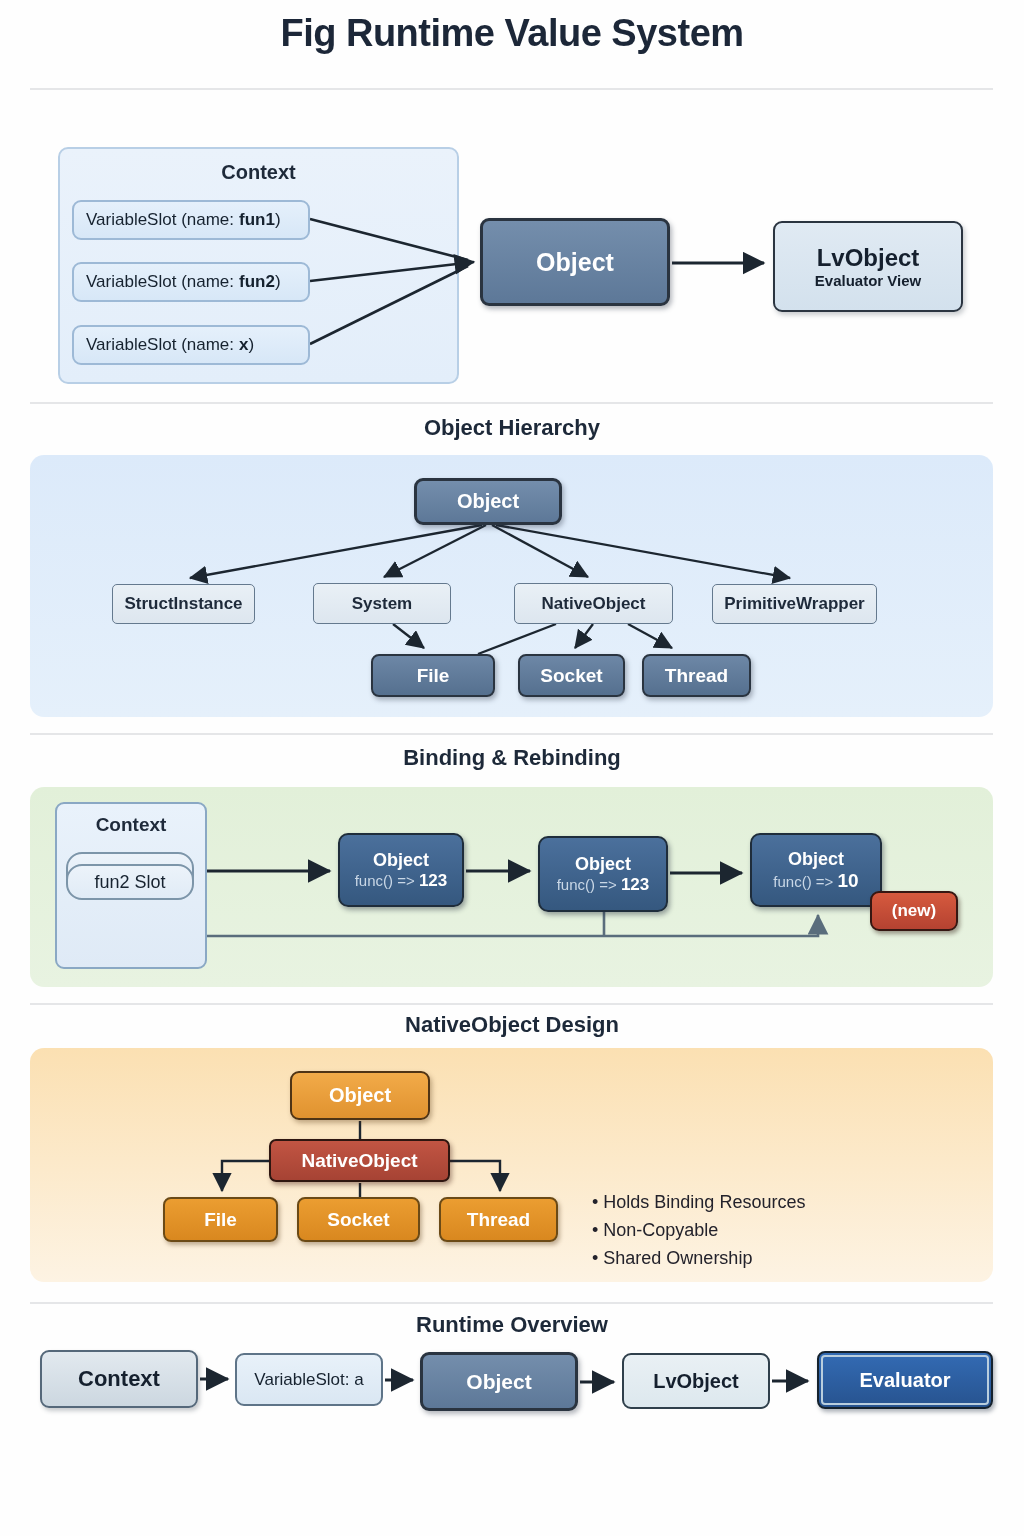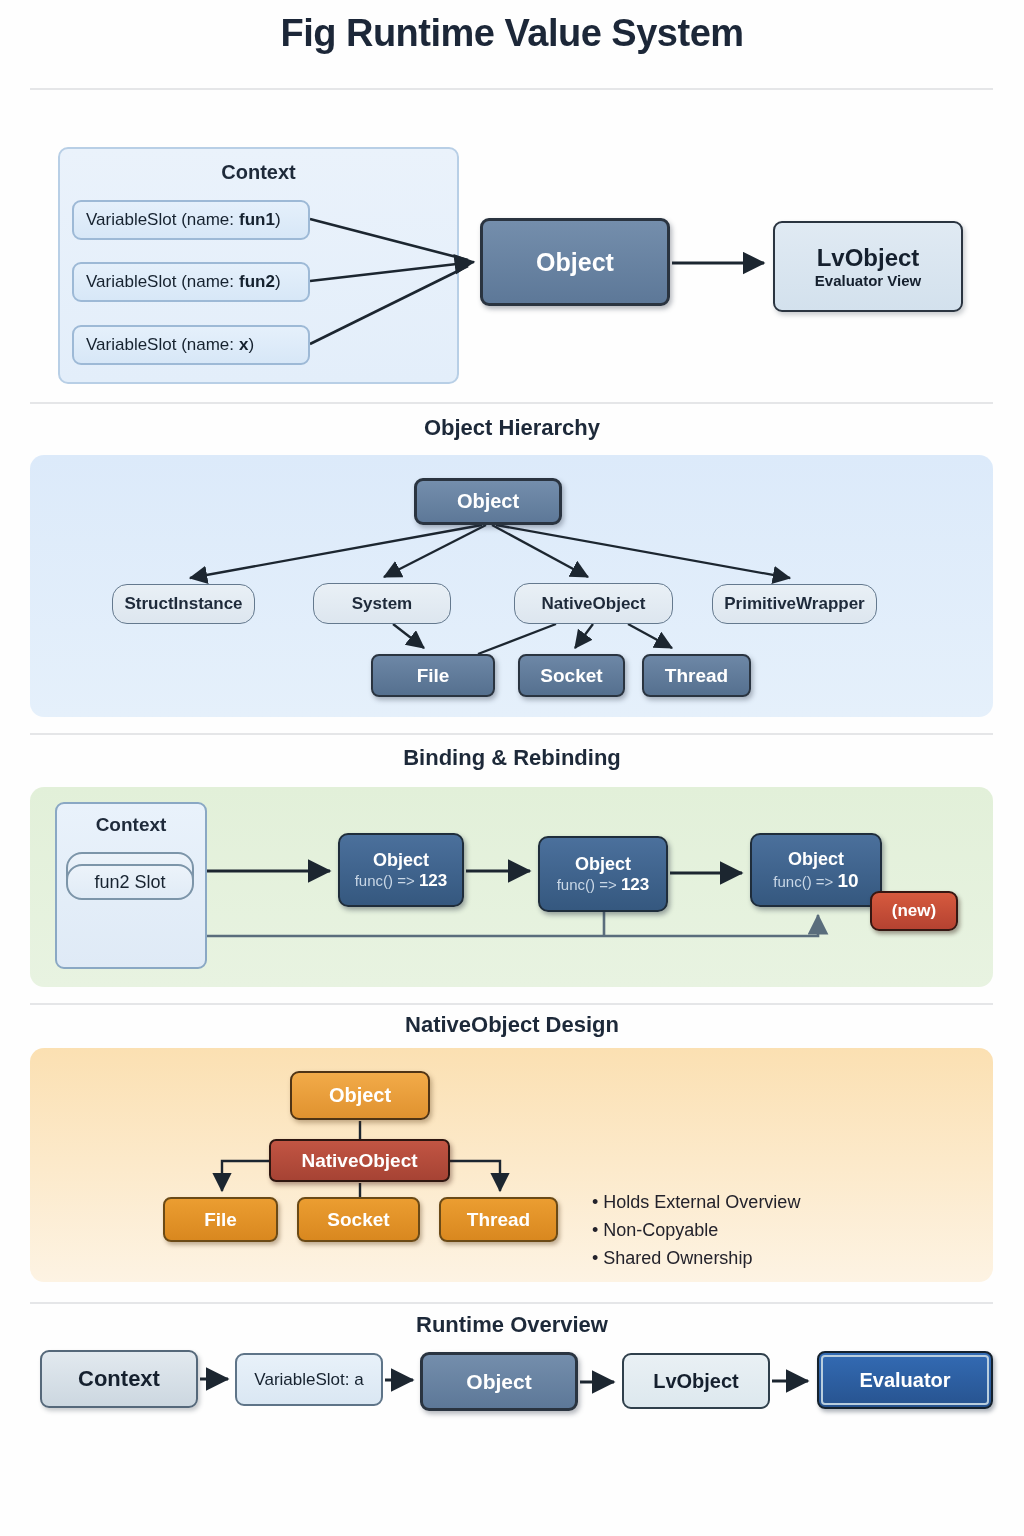--- a/index.html
+++ b/index.html
@@ -29,21 +29,21 @@
            justify-content:flex-start;padding-left:12px;}
   .slotbox b{margin-left:5px;}
   .obj-slate{background:linear-gradient(180deg,#748eac,#5d7898);
              border:3px solid #2a3440;border-radius:9px;color:#fff;font-weight:bold;
              box-shadow:2px 3px 5px rgba(40,50,65,.35);}
   .lv-box{background:linear-gradient(180deg,#e0eaf3,#d3e1ed);border:2.5px solid #2a3440;
           border-radius:9px;flex-direction:column;color:#15202e;
           box-shadow:2px 3px 5px rgba(40,50,65,.25);}
   
   .child-box{background:linear-gradient(180deg,#e9f0f6,#dde6ef);border:1.6px solid #64798e;
-             border-radius:15px;font-size:17px;font-weight:600;color:#1e2a3a;}
+             border-radius:5px;font-size:17px;font-weight:600;color:#1e2a3a;}
   .native-slate{background:linear-gradient(180deg,#6d87a6,#55708f);border:2.5px solid #2a3440;
              border-radius:8px;color:#fff;font-weight:bold;font-size:19px;
              box-shadow:2px 3px 5px rgba(40,50,65,.35);}
   
   .bind-context{background:linear-gradient(180deg,#e9f2fb,#dfeaf6);border:2px solid #8aa8c4;
                 border-radius:9px;}
   .bind-slot{background:linear-gradient(180deg,#ecf3fa,#e0ebf6);border:2px solid #7c95a9;
              border-radius:16px;font-size:18px;font-weight:500;color:#16222f;}
   .obj-dark{background:linear-gradient(180deg,#4b709c,#35587f);border:2.5px solid #1f2d3b;
             border-radius:10px;flex-direction:column;color:#fff;
@@ -153,21 +153,21 @@
   </div>
   <div class="box new-badge" style="left:870px;top:891px;width:88px;height:40px;z-index:3;">(new)</div>
 
   <div class="panel panel-native"></div>
   <div class="box obj-orange" style="left:290px;top:1071px;width:140px;height:49px;">Object</div>
   <div class="box obj-red" style="left:269px;top:1139px;width:181px;height:43px;">NativeObject</div>
   <div class="box small-orange" style="left:163px;top:1197px;width:115px;height:45px;">File</div>
   <div class="box small-orange" style="left:297px;top:1197px;width:123px;height:45px;">Socket</div>
   <div class="box small-orange" style="left:439px;top:1197px;width:119px;height:45px;">Thread</div>
   <div class="bullets">
-    <div>Holds External Overview</div>
+    <div>Holds Binding Resources</div>
     <div>Non-Copyable</div>
     <div>Shared Ownership</div>
   </div>
 
   <div class="box ov-context" style="left:40px;top:1350px;width:158px;height:58px;">Context</div>
   <div class="box ov-var" style="left:235px;top:1353px;width:148px;height:53px;">VariableSlot: a</div>
   <div class="box obj-slate" style="left:420px;top:1352px;width:158px;height:59px;font-size:21px;">Object</div>
   <div class="box ov-lv" style="left:622px;top:1353px;width:148px;height:56px;">LvObject</div>
   <div class="box ov-eval" style="left:817px;top:1351px;width:176px;height:58px;">Evaluator</div>
 

